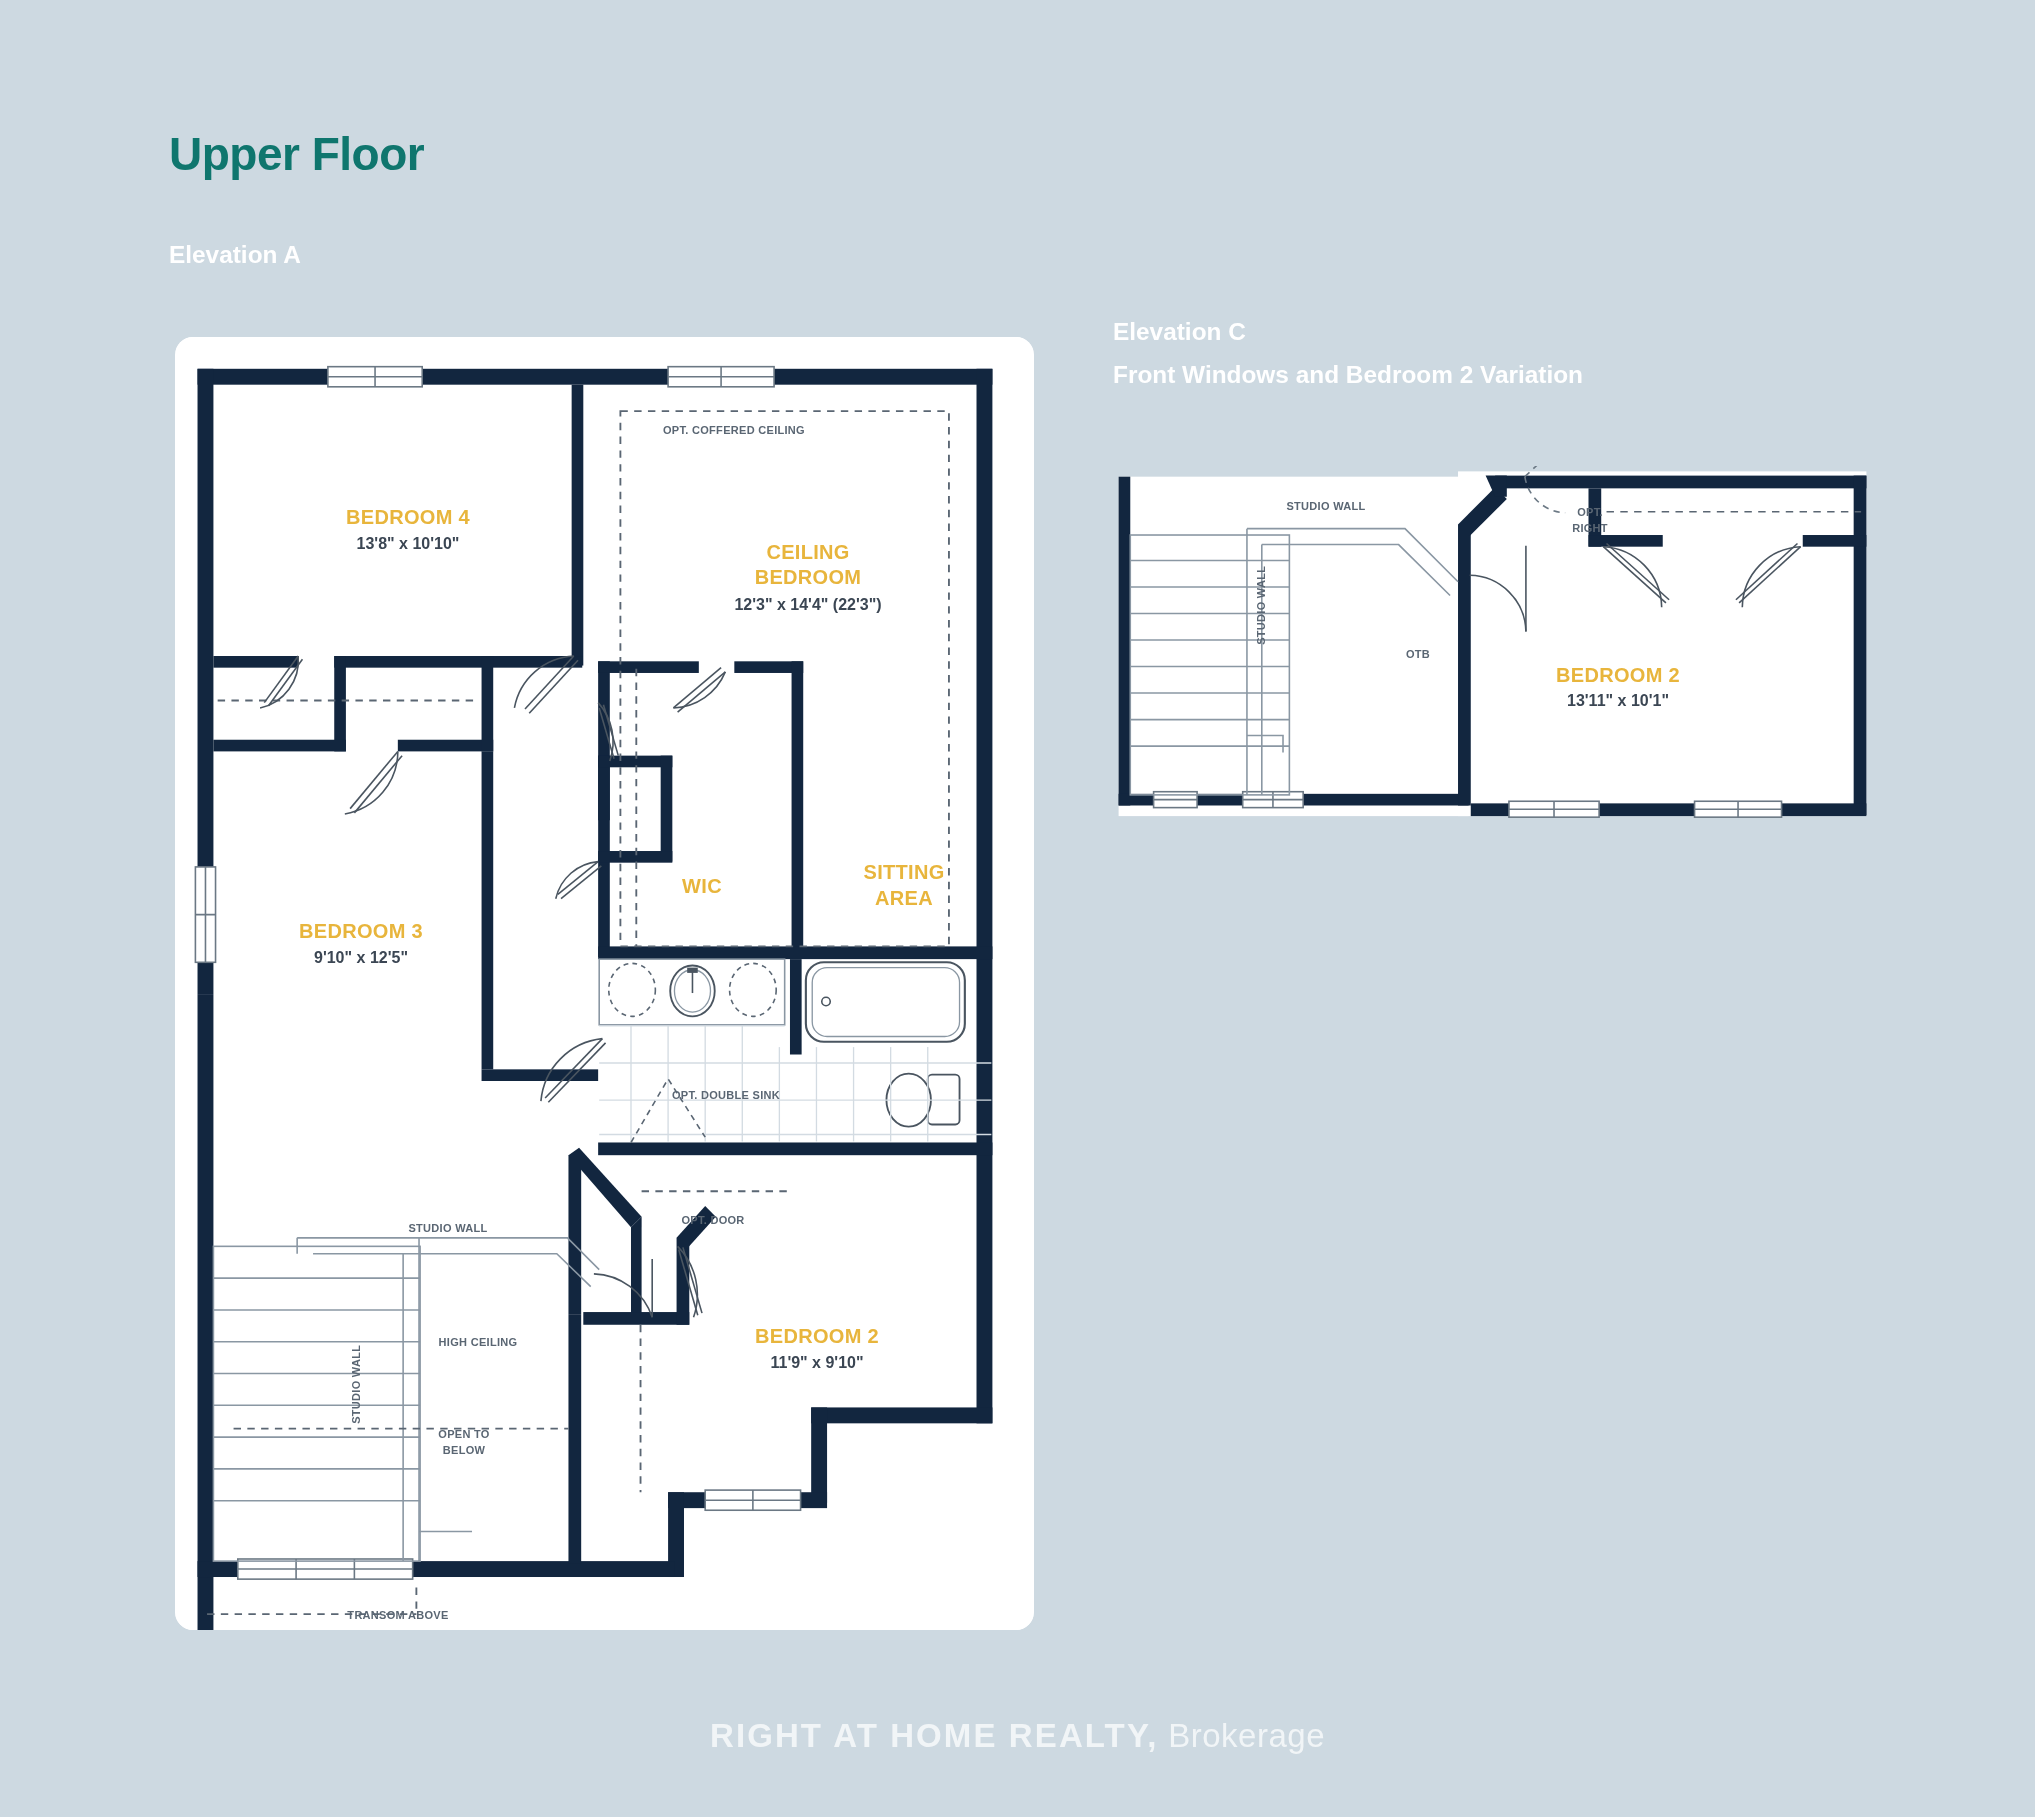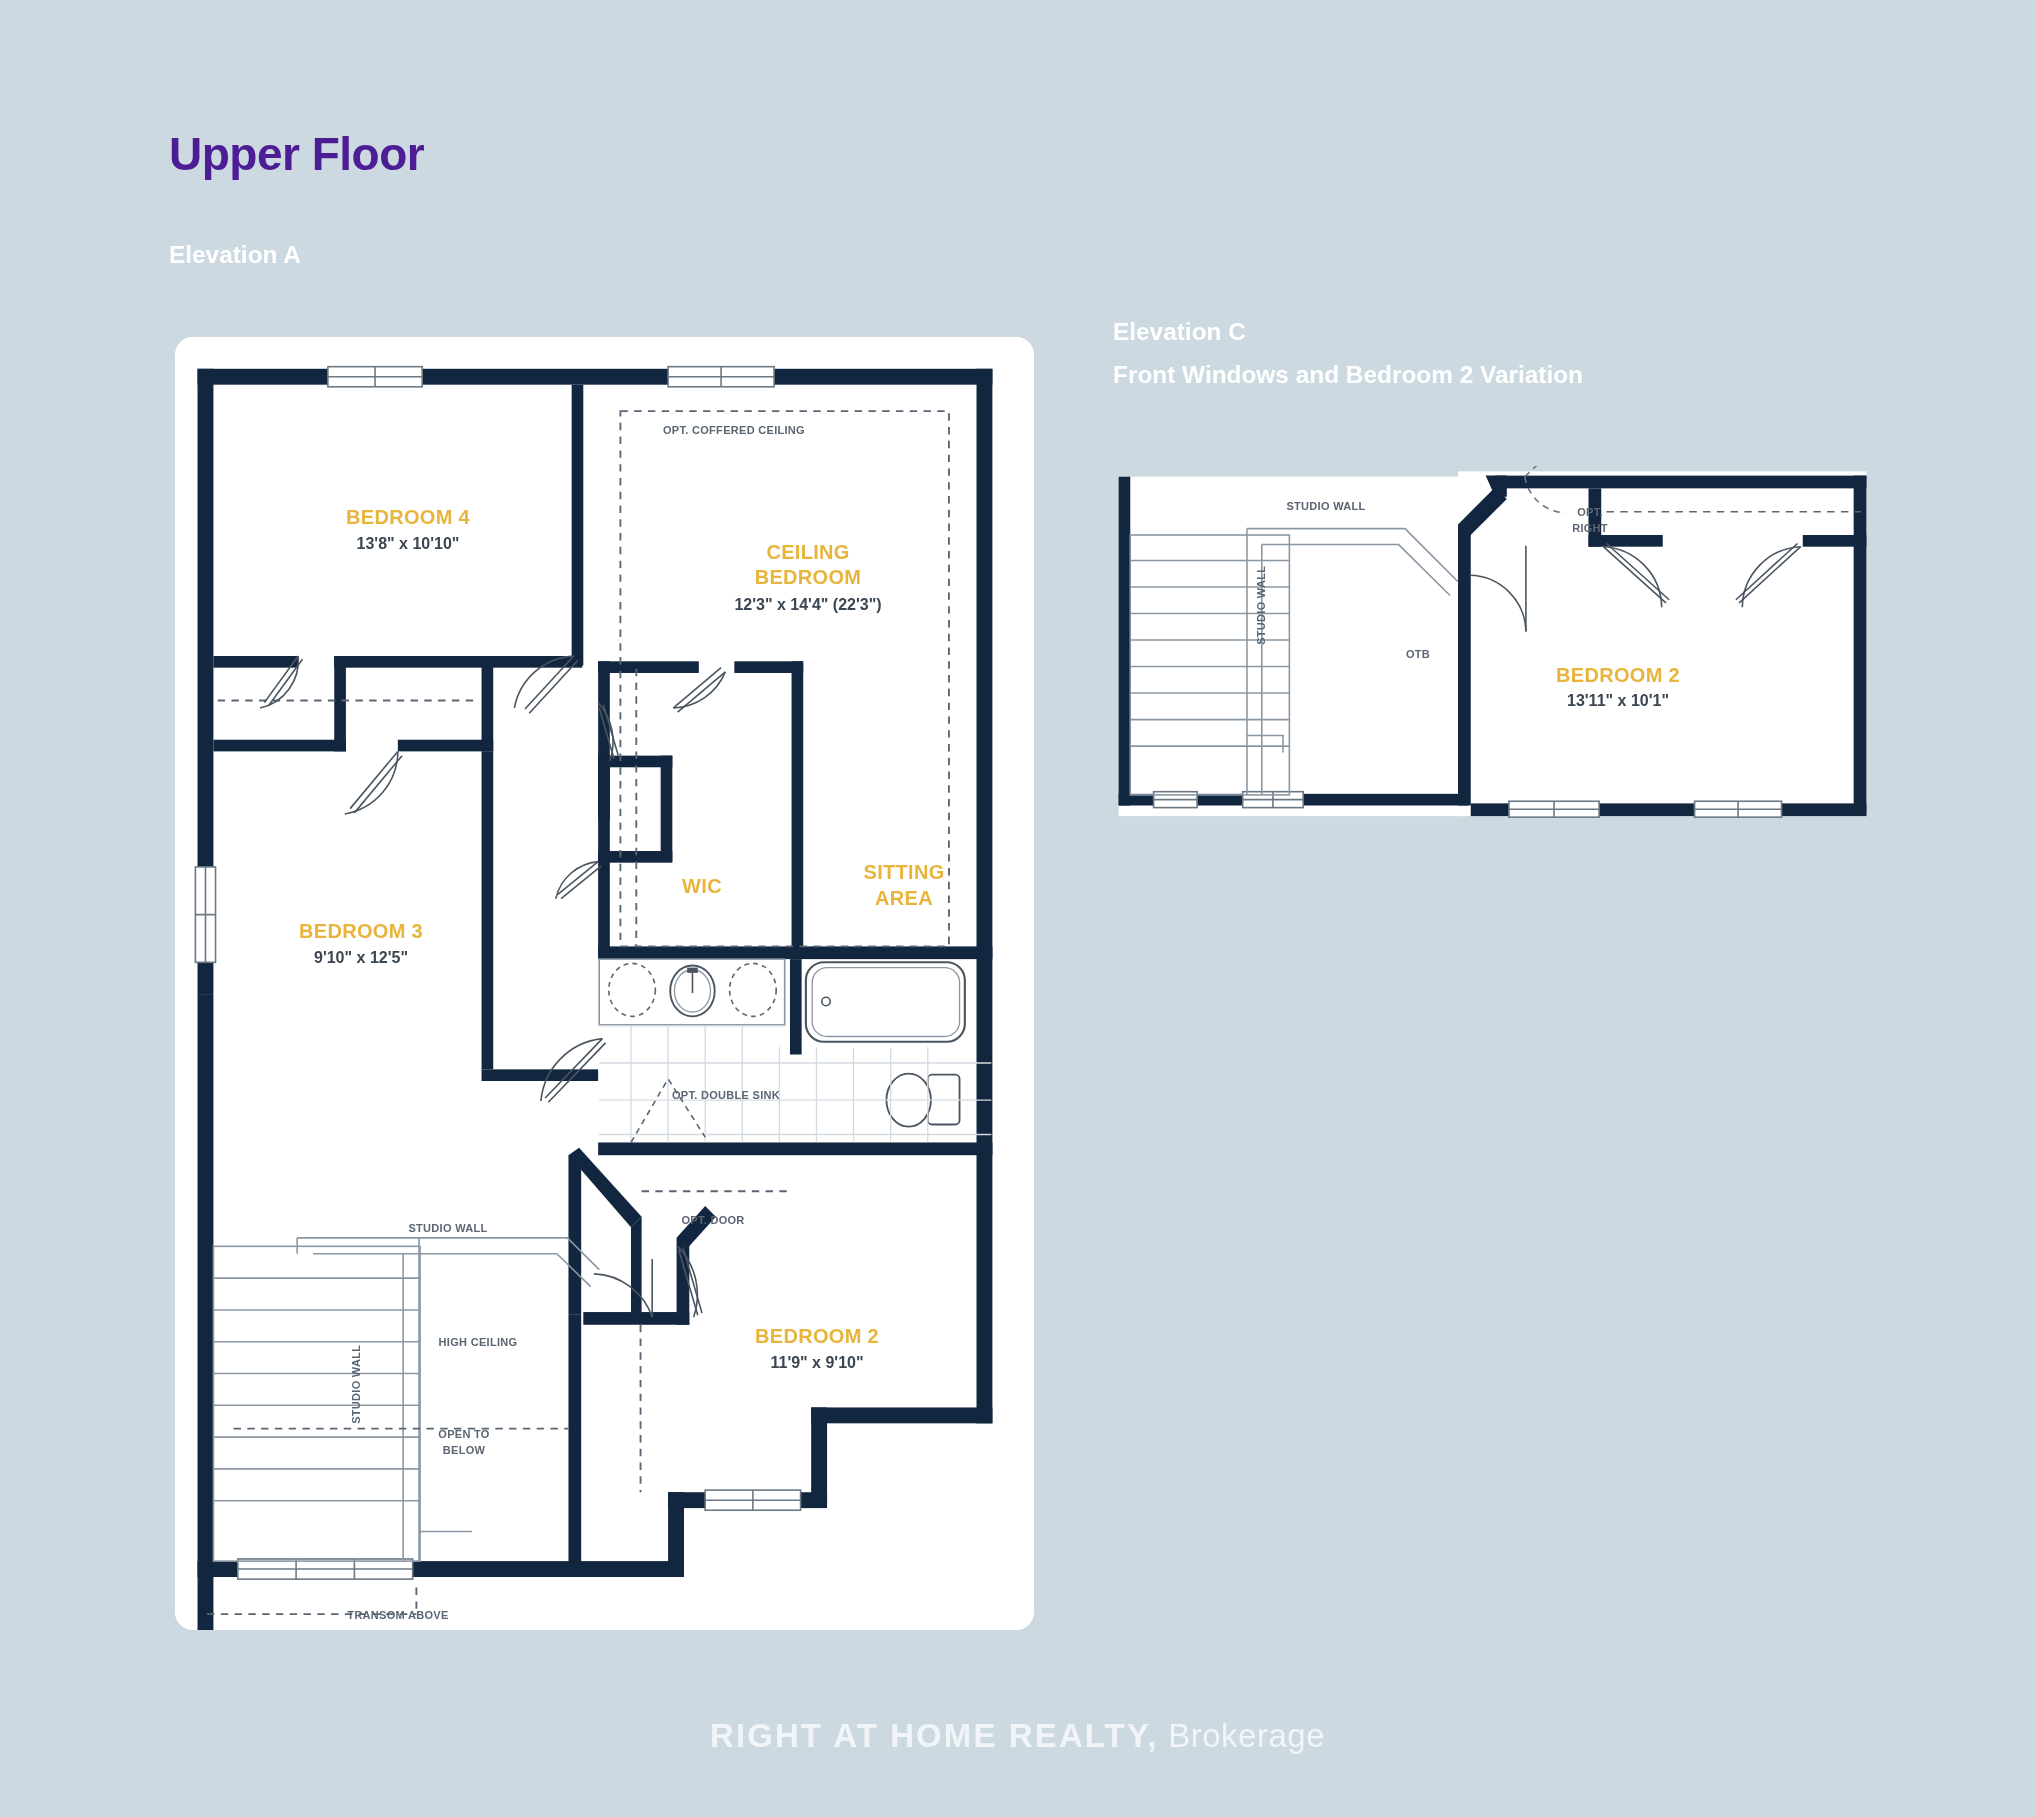--- a/index.html
+++ b/index.html
@@ -17,21 +17,21 @@
   .page {
     position: absolute;
     inset: 0;
   }
 
   
   .col-title {
     position: absolute;
     font-size: 46px;
     font-weight: 700;
-    color: #4c1d95;
+    color: #0f766e;
     letter-spacing: -0.5px;
     white-space: nowrap;
   }
   .col-sub {
     position: absolute;
     font-size: 24.4px;
     font-weight: 700;
     color: #ffffff;
     white-space: nowrap;
   }

